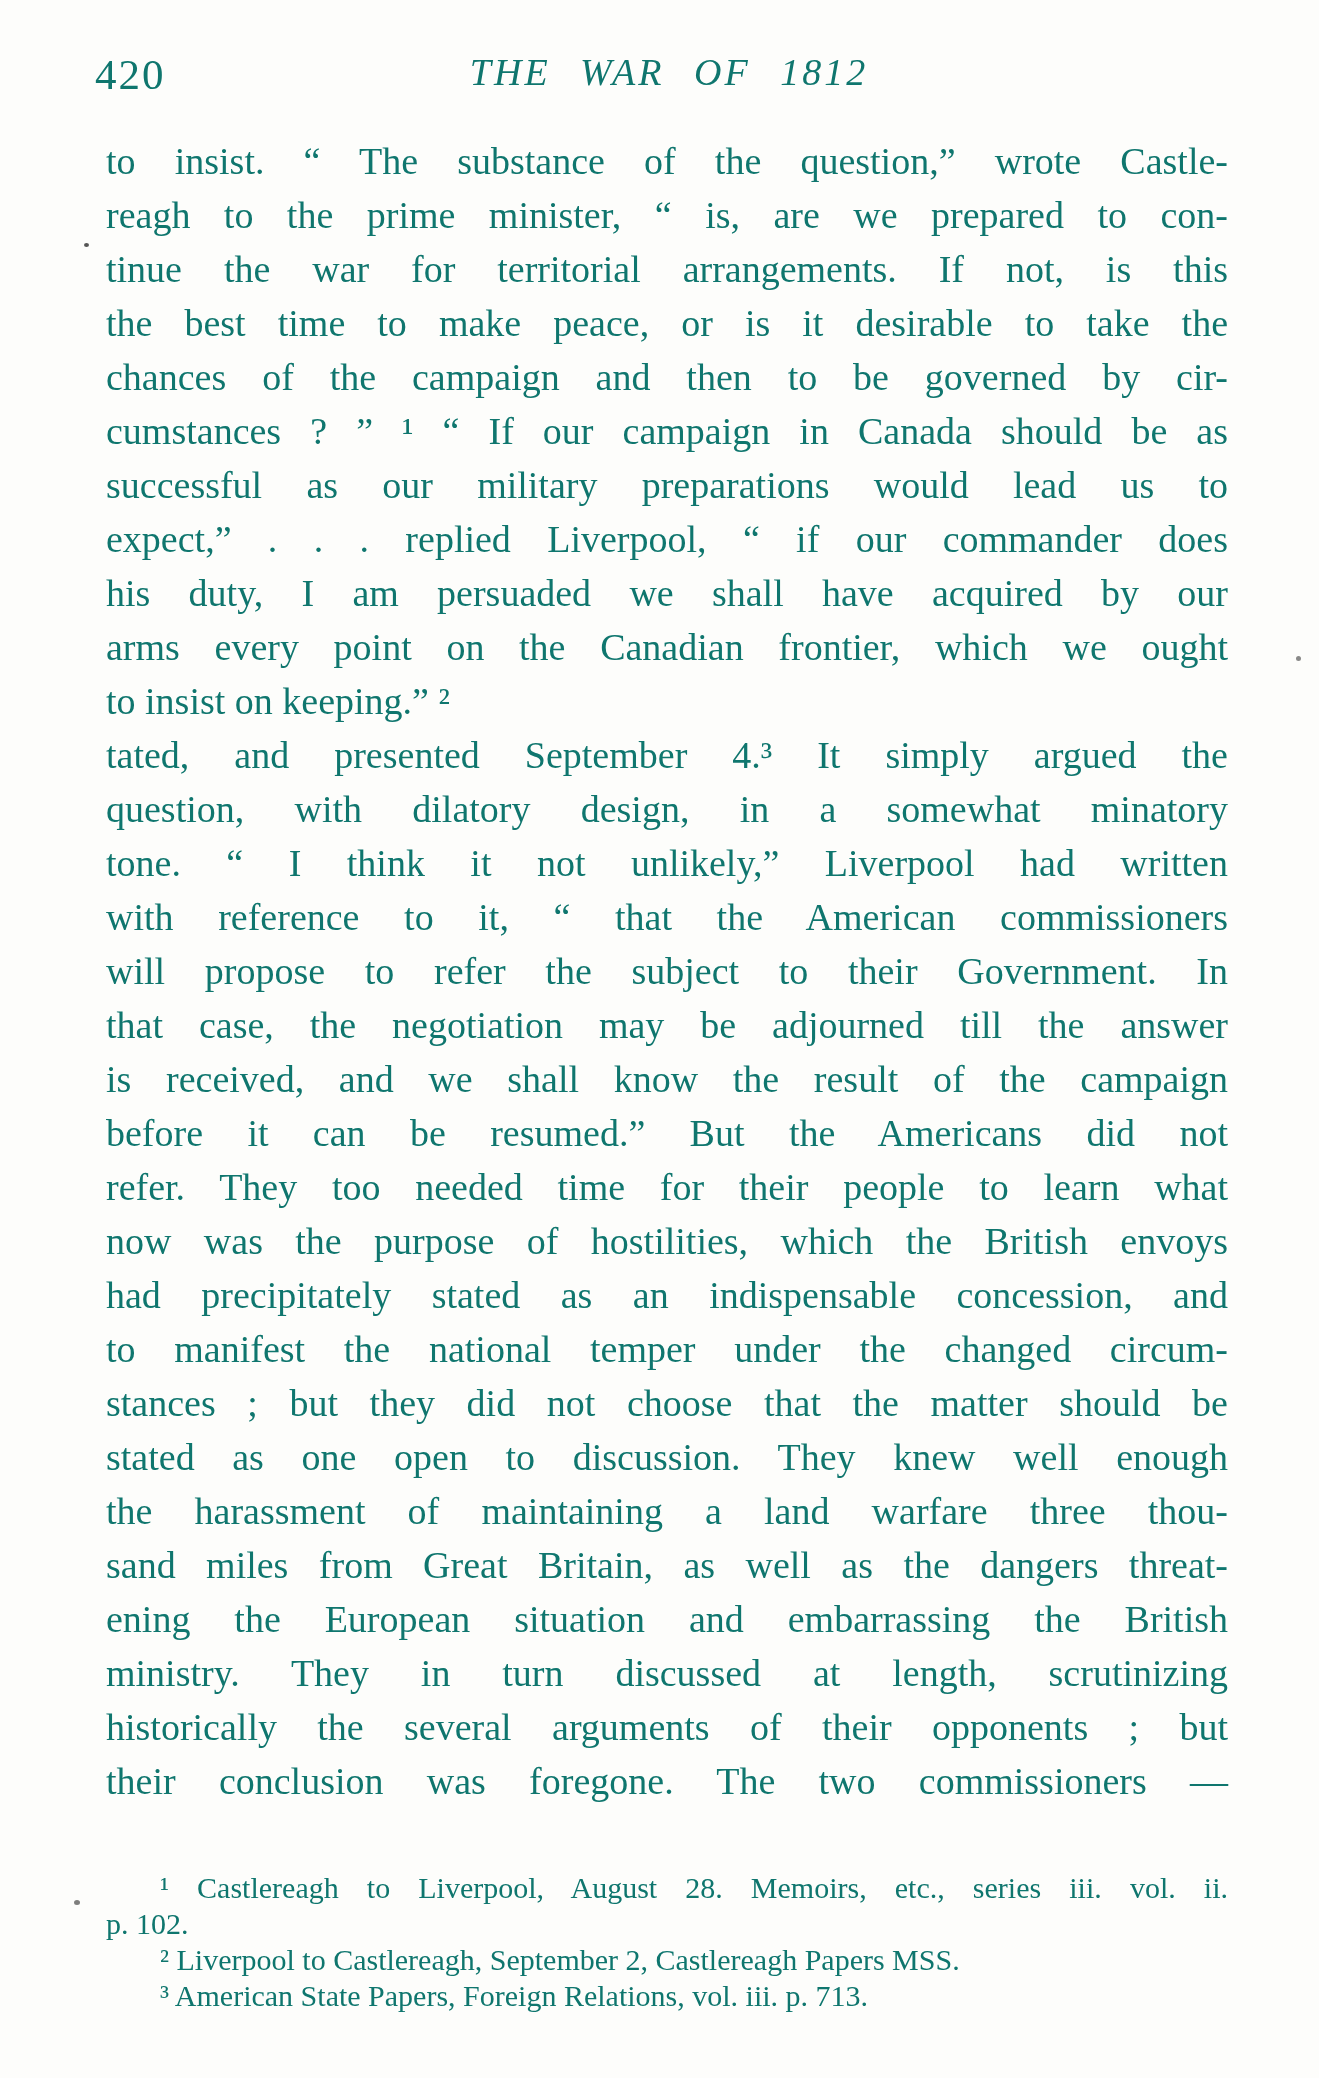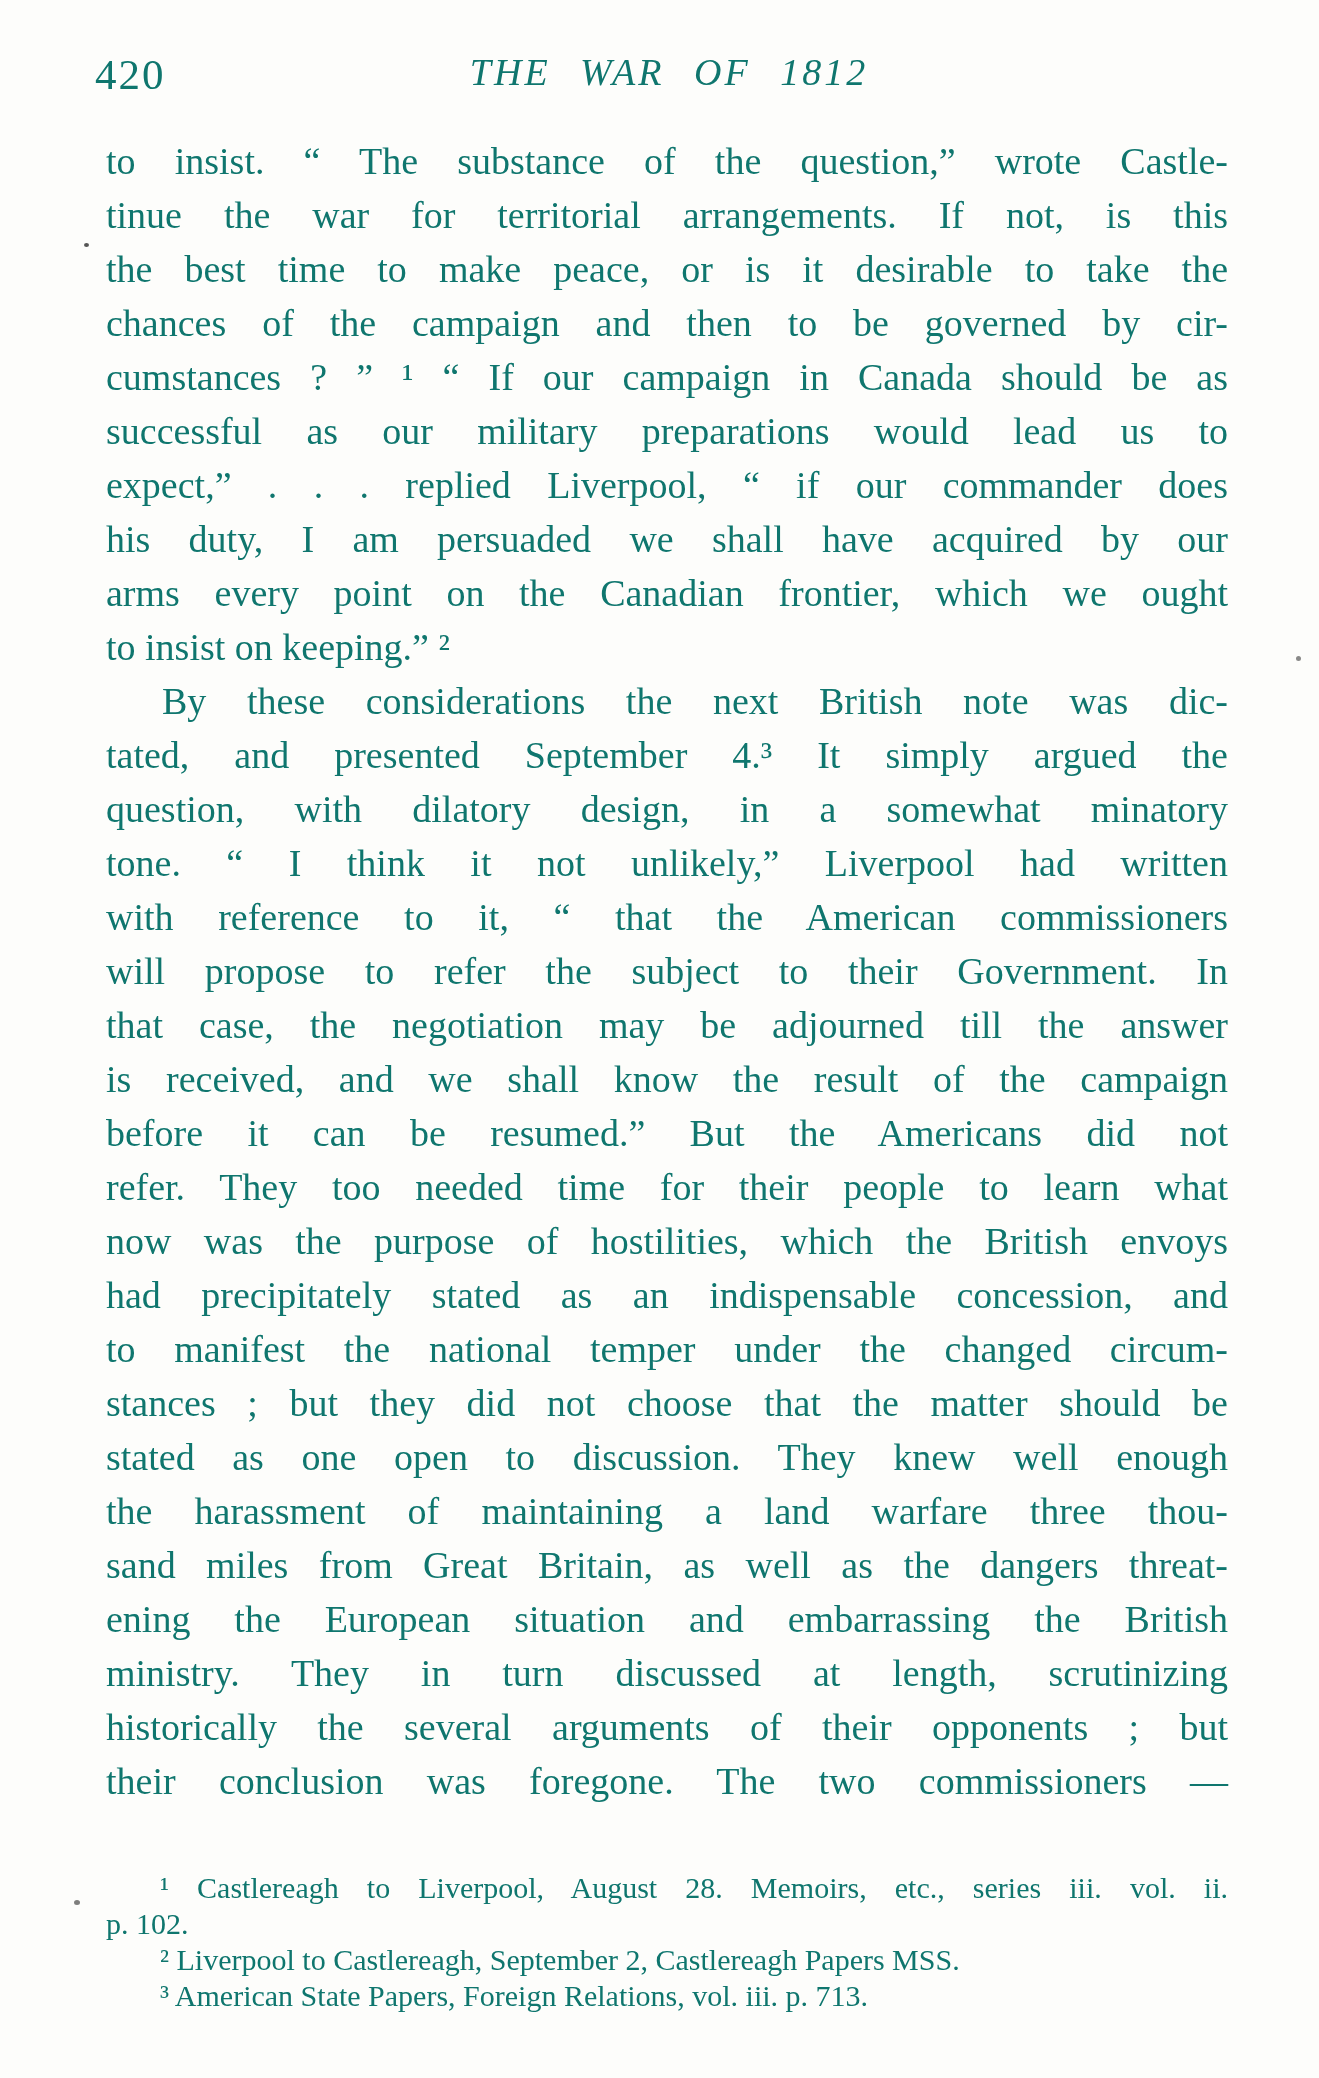--- a/index.html
+++ b/index.html
@@ -47,30 +47,30 @@
 <body>
 
 <div class="page">
 
   <div class="pagenum">420</div>
 
   <div class="runhead">THE WAR OF 1812</div>
 
   <div class="bodytext">
       <div class="line">to insist. “ The substance of the question,” wrote Castle-</div>
+      <div class="line">reagh to the prime minister, “ is, are we prepared to con-</div>
       <div class="line">tinue the war for territorial arrangements. If not, is this</div>
       <div class="line">the best time to make peace, or is it desirable to take the</div>
       <div class="line">chances of the campaign and then to be governed by cir-</div>
       <div class="line">cumstances ? ” ¹ “ If our campaign in Canada should be as</div>
       <div class="line">successful as our military preparations would lead us to</div>
       <div class="line">expect,” . . . replied Liverpool, “ if our commander does</div>
       <div class="line">his duty, I am persuaded we shall have acquired by our</div>
       <div class="line">arms every point on the Canadian frontier, which we ought</div>
       <div class="line no-just">to insist on keeping.” ²</div>
-      <div class="line indent">By these considerations the next British note was dic-</div>
       <div class="line">tated, and presented September 4.³ It simply argued the</div>
       <div class="line">question, with dilatory design, in a somewhat minatory</div>
       <div class="line">tone. “ I think it not unlikely,” Liverpool had written</div>
       <div class="line">with reference to it, “ that the American commissioners</div>
       <div class="line">will propose to refer the subject to their Government. In</div>
       <div class="line">that case, the negotiation may be adjourned till the answer</div>
       <div class="line">is received, and we shall know the result of the campaign</div>
       <div class="line">before it can be resumed.” But the Americans did not</div>
       <div class="line">refer. They too needed time for their people to learn what</div>
       <div class="line">now was the purpose of hostilities, which the British envoys</div>

